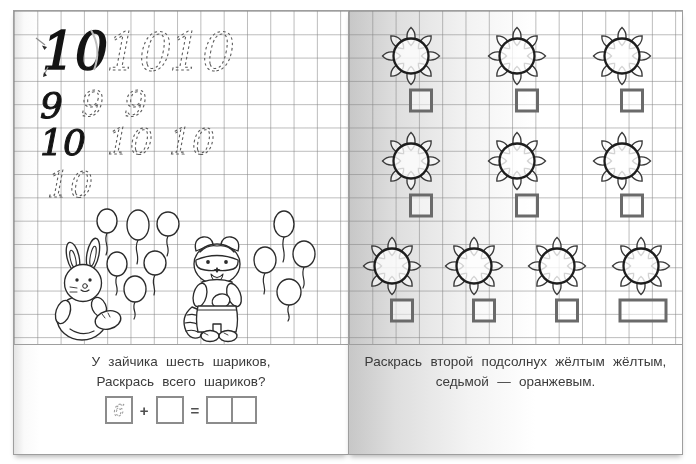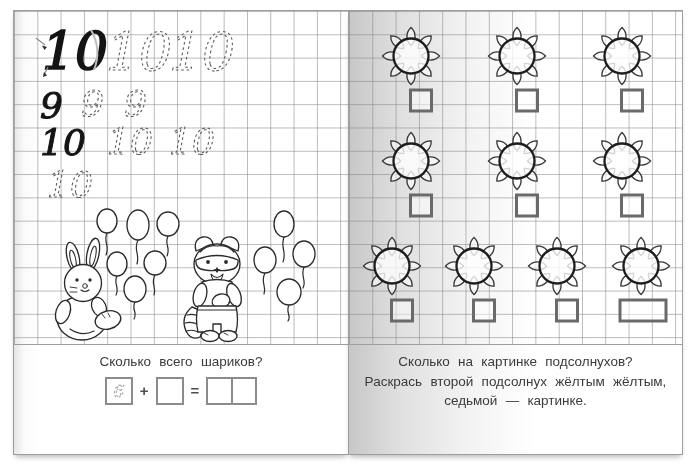--- a/index.html
+++ b/index.html
@@ -164,21 +164,22 @@
           <path class="art" d="M184,295 l38,0 q3,14 0,26 l-15,0 0,-8 -8,0 0,8 -15,0 q-3,-13 0,-26 z"></path>
           <path class="art-d" d="M184,299 l38,0" style="stroke-width:1"></path>
           <ellipse class="art" cx="196" cy="325" rx="9" ry="5.5"></ellipse>
           <ellipse class="art" cx="214" cy="325" rx="9" ry="5.5"></ellipse>
           <path class="art-d" d="M190,322 l4,2 M210,322 l4,2" style="stroke-width:.9"></path>
         </g>
       </svg>
     </div>
 
     <div class="text-area">
-      <p class="task-line">Сколько всего шариков?</p>
+      <p class="task-line">У зайчика шесть шариков,</p>
+      <p class="task-line">Раскрась всего шариков?</p>
       <div class="equation">
         <div class="eq-box">
           <svg width="20" height="20">
             <text x="10" y="16" text-anchor="middle" style="font-family:'DejaVu Serif',serif;font-style:italic;font-size:17px;fill:none;stroke:#9a9a9a;stroke-width:1;stroke-dasharray:2 2.4">6</text>
           </svg>
         </div>
         <span class="eq-sign">+</span>
         <div class="eq-box"></div>
         <span class="eq-sign">=</span>
         <div class="eq-double">
@@ -322,18 +323,17 @@
             <path class="petal" transform="rotate(225)" d="M0,-10.5 C4.8,-14.5 6,-23 0,-28.5 C-6,-23 -4.8,-14.5 0,-10.5 Z"></path>
             <path class="petal" transform="rotate(270)" d="M0,-10.5 C4.8,-14.5 6,-23 0,-28.5 C-6,-23 -4.8,-14.5 0,-10.5 Z"></path>
             <path class="petal" transform="rotate(315)" d="M0,-10.5 C4.8,-14.5 6,-23 0,-28.5 C-6,-23 -4.8,-14.5 0,-10.5 Z"></path>
             <circle class="sf-core" r="17.5"></circle>
           </g>
           <rect x="271" y="289" width="46" height="21" class="ans-box"></rect>
         </svg>
     </div>
 
     <div class="text-area">
-      <p class="task-line">Сколько на картинке подсолнухов?</p>
       <p class="task-line">Раскрась второй подсолнух жёлтым жёлтым,</p>
-      <p class="task-line">седьмой — картинке.</p>
+      <p class="task-line">седьмой — оранжевым.</p>
     </div>
   </div>
 </div>
 
 </body></html>

